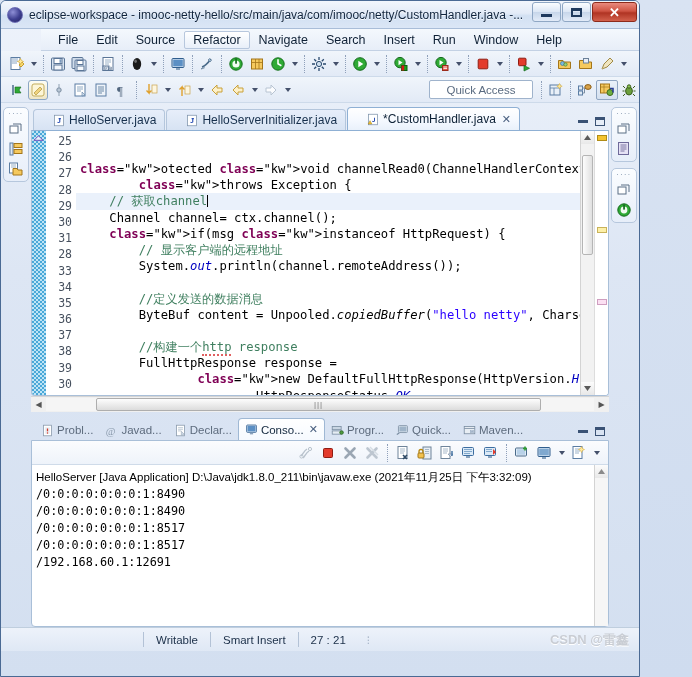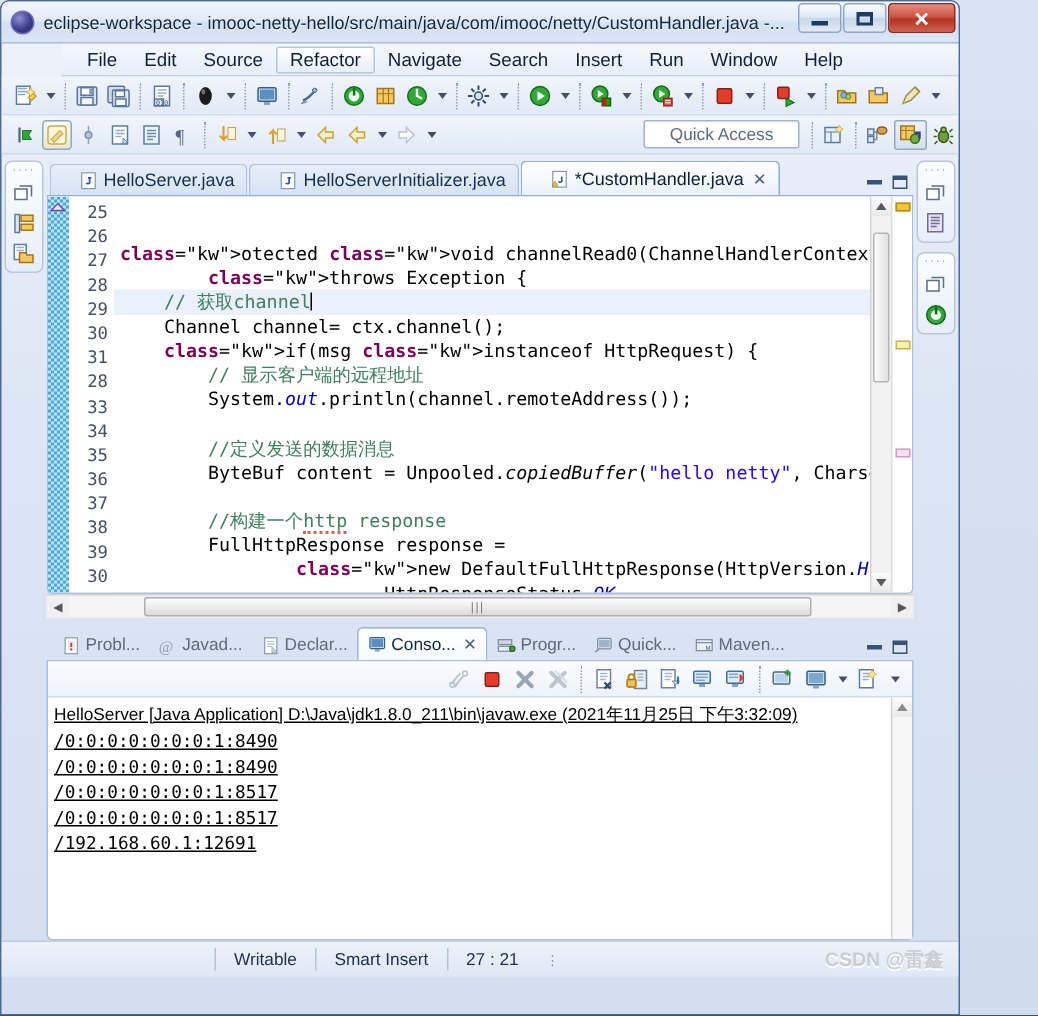--- a/index.html
+++ b/index.html
@@ -253,21 +253,21 @@
     background: #fff; border: 1px solid #a9bfd8; border-radius: 0 0 4px 4px;
     min-height: 0;
   }
   .console-toolbar {
     height: 24px; display: flex; align-items: center; justify-content: flex-end;
     gap: 2px; padding-right: 6px;
     background: linear-gradient(180deg,#fbfcfe 0%,#eef3fa 100%);
     border-bottom: 1px solid #cfdbe9;
   }
   .console-text {
-    flex: 1; display: flex; min-height: 0; text-decoration: underline;
+    flex: 1; display: flex; min-height: 0;
   }
   .console-lines {
     flex: 1; padding: 4px 0 0 4px; overflow: hidden;
     font-family: "DejaVu Sans Mono", monospace; font-size: 11.8px; color: #000;
     white-space: pre;
   }
   .console-lines .hdr { font-family: "Liberation Sans", sans-serif; font-size: 11.5px; }
   .console-lines div { line-height: 17px; }
 
   

